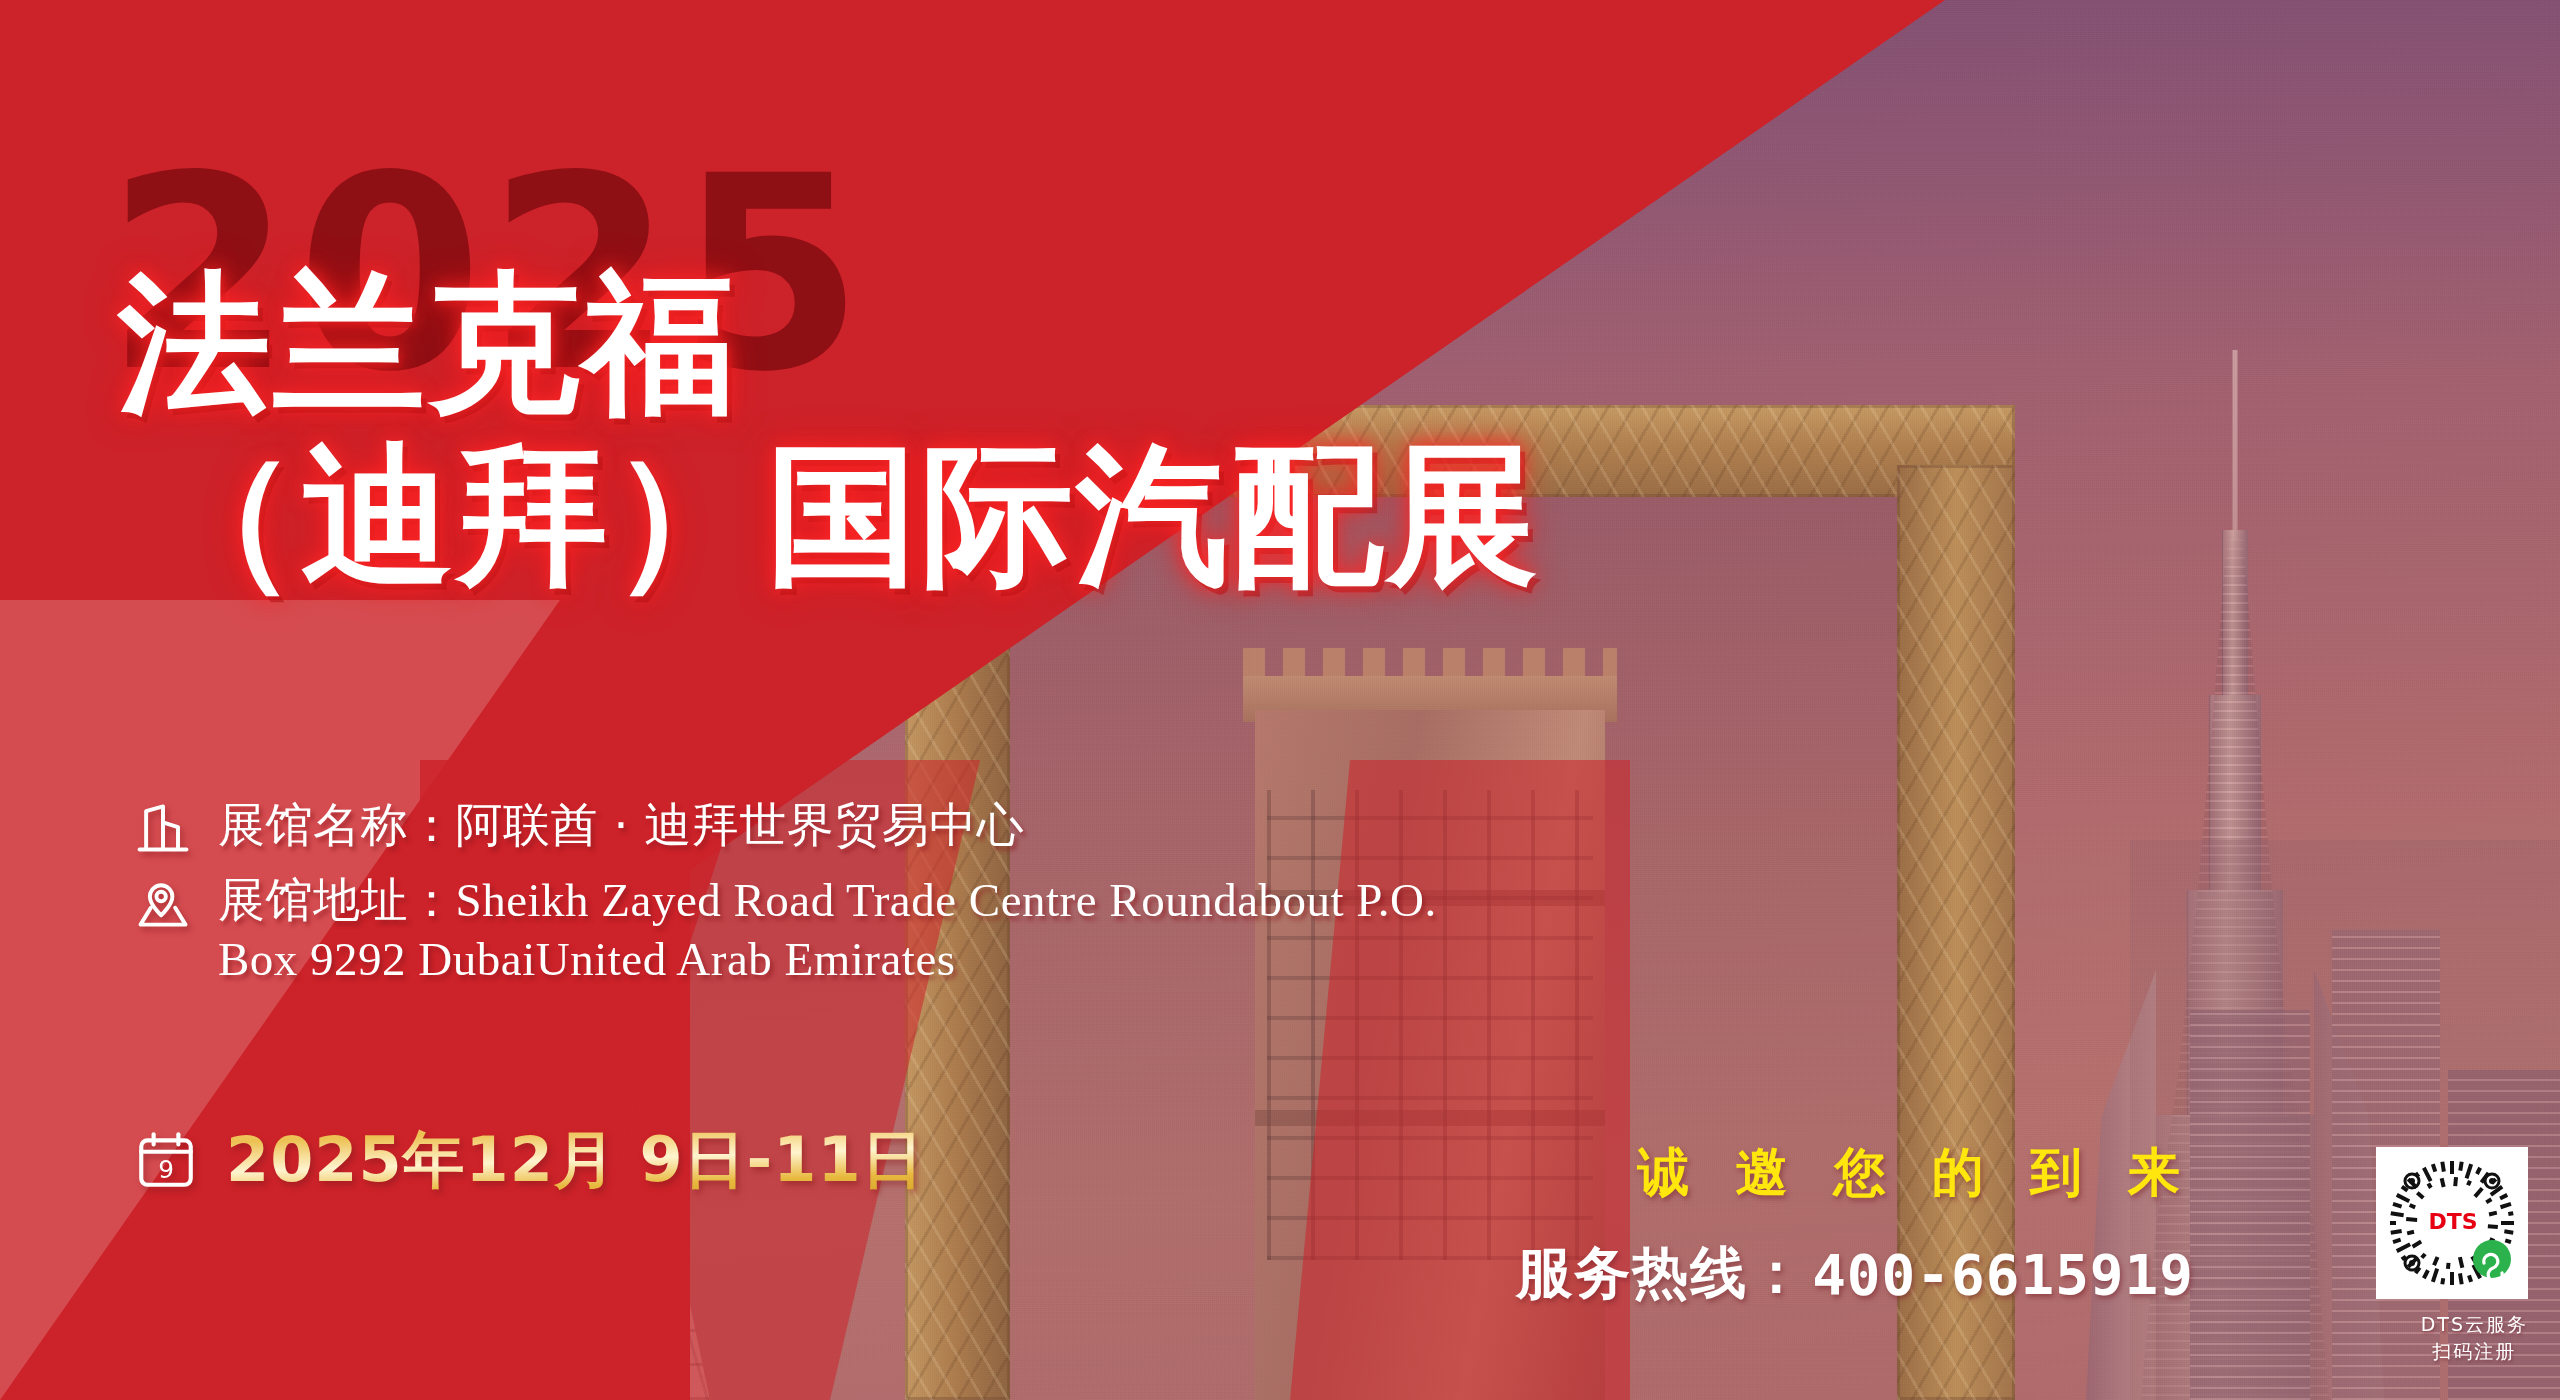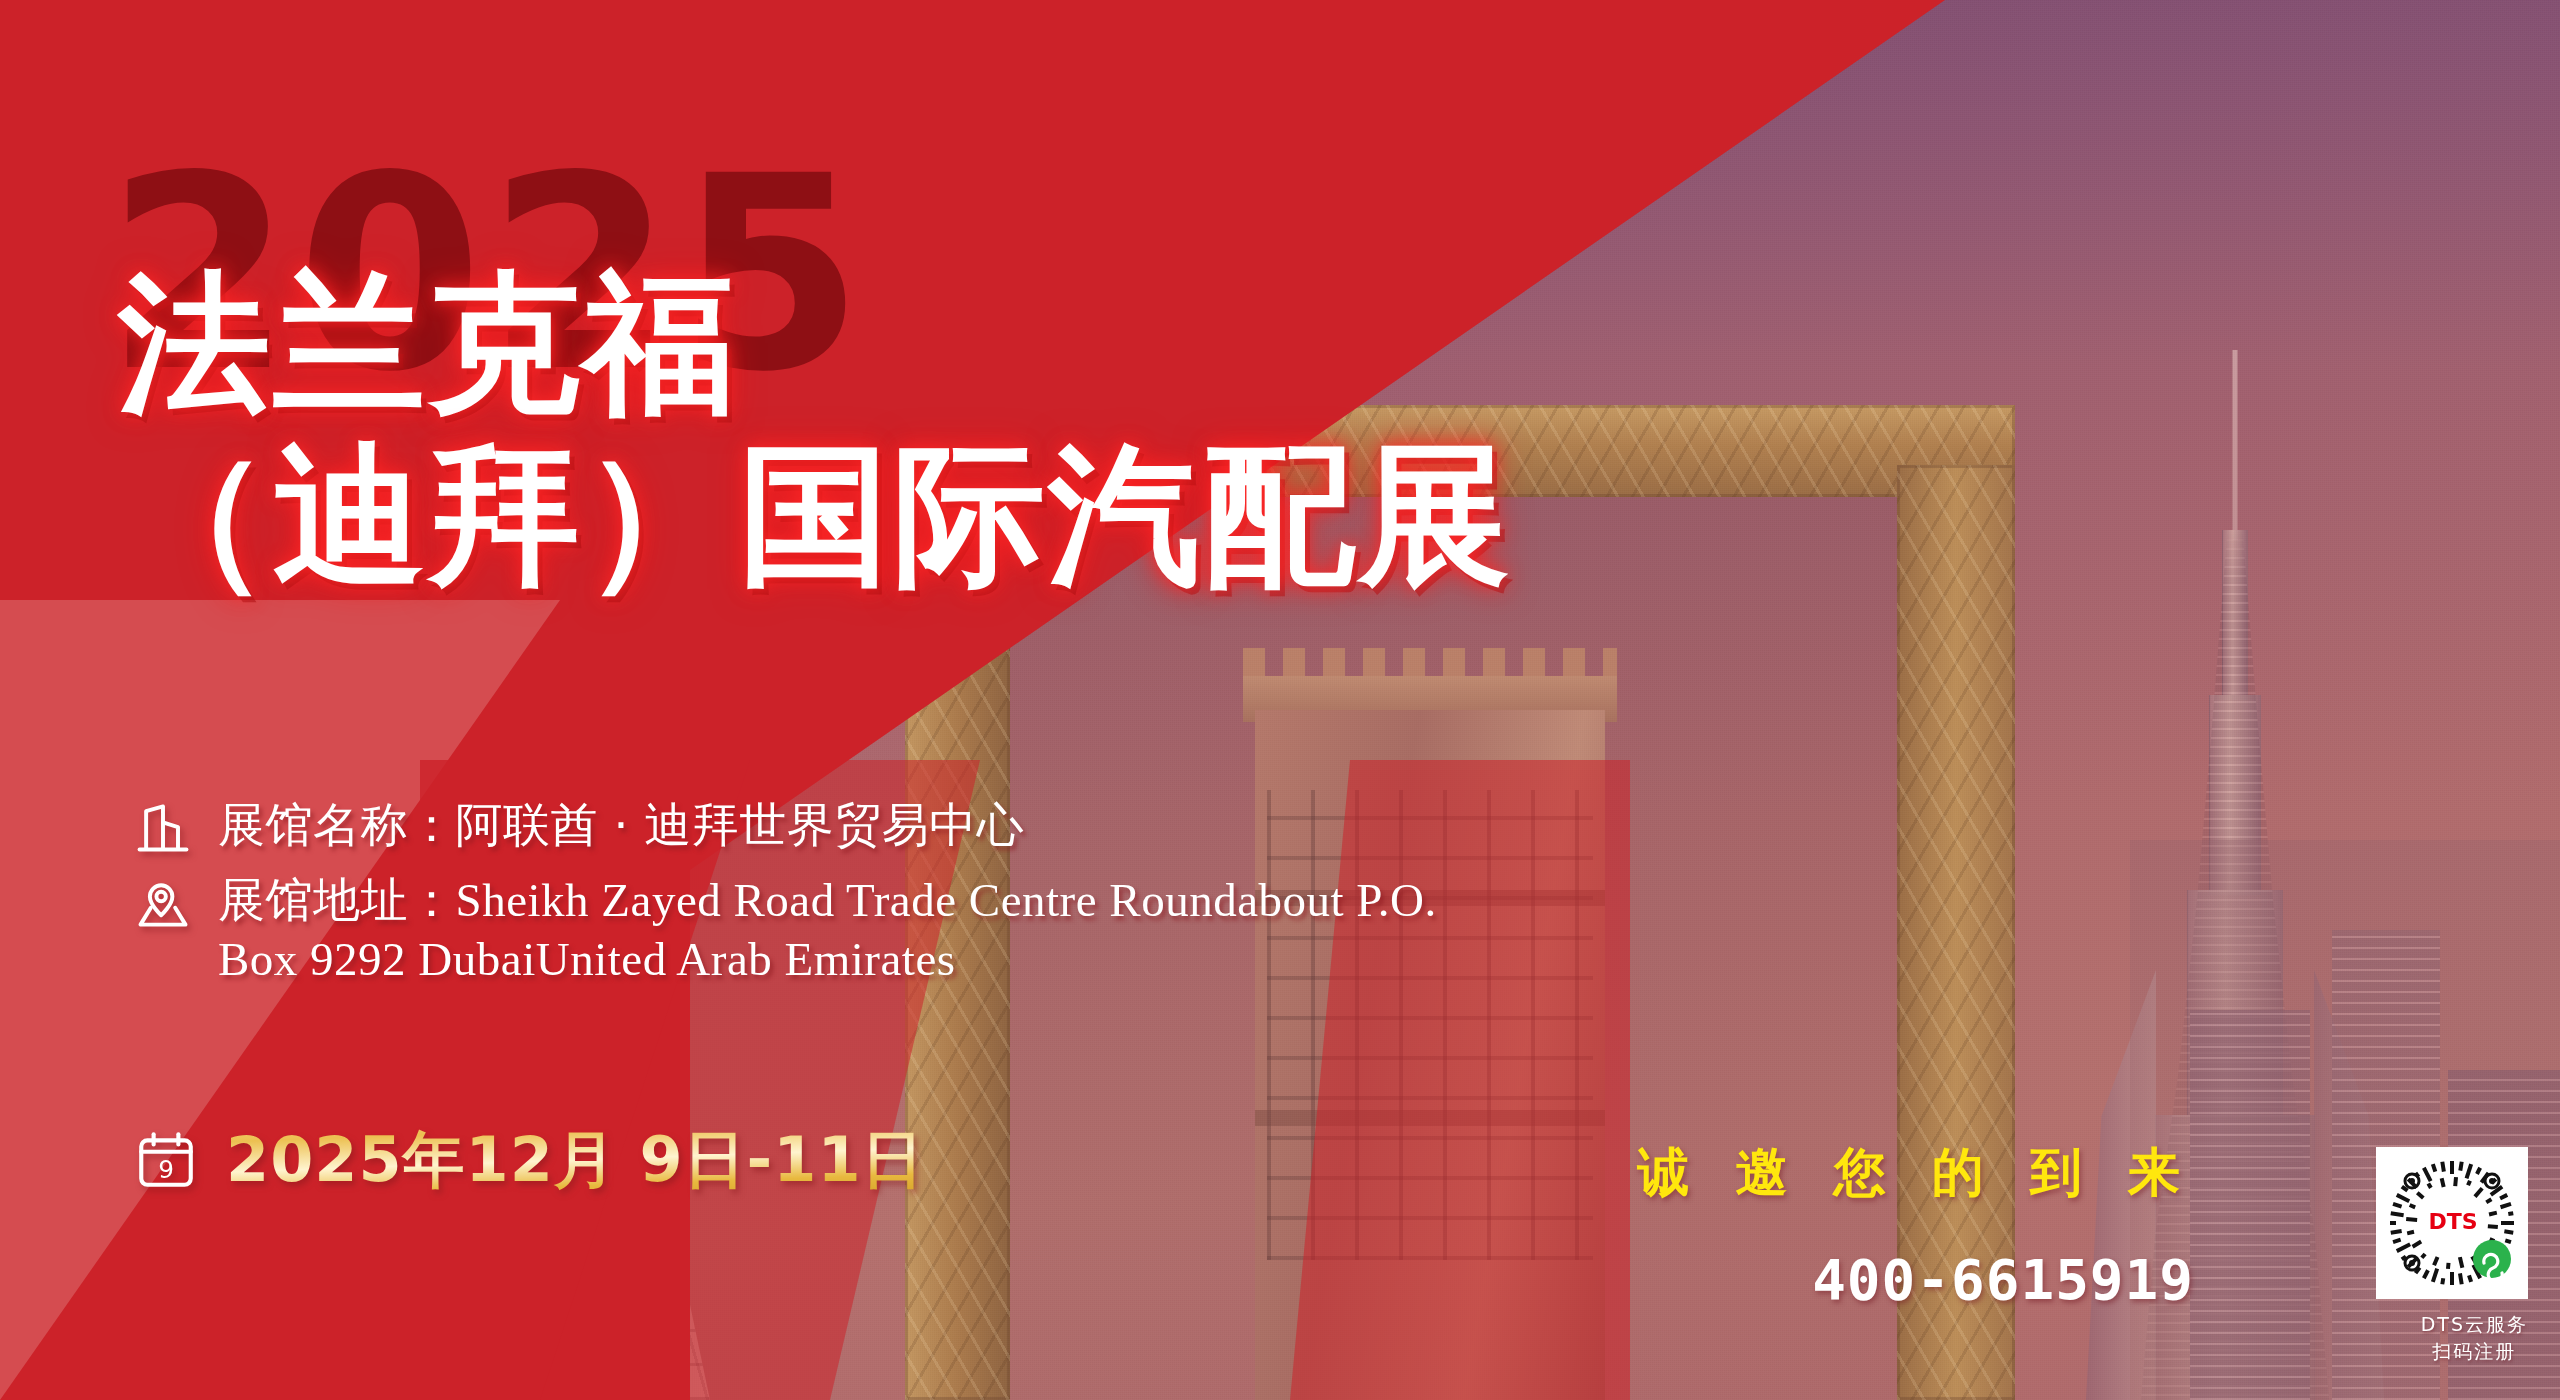--- a/index.html
+++ b/index.html
@@ -201,21 +201,21 @@
   .title-line{
     font-family:"DejaVu Sans","Liberation Sans",sans-serif;
     font-weight:bold; color:#ffffff; line-height:1.0;
     letter-spacing:3px;
     text-shadow:
       0 0 18px rgba(255,40,40,.95),
       0 0 34px rgba(255,20,20,.75),
       5px 6px 0 rgba(160,14,18,.55);
   }
   .title-line-1{ font-size:152px; }
-  .title-line-2{ font-size:152px; margin-top:20px; }
+  .title-line-2{ font-size:152px; margin-top:20px;margin-left:28px; }
 
   .info-block{ position:absolute; left:130px; top:795px; }
   .info-row{ display:flex; align-items:flex-start; margin-bottom:10px; }
   .info-icon{
     width:66px; height:66px; flex:0 0 66px; margin-right:22px;
     display:flex; align-items:center; justify-content:center;
     filter:drop-shadow(3px 4px 3px rgba(130,20,25,.5));
   }
   .info-text{
     font-size:47px; color:#fff; line-height:1.26;
@@ -393,20 +393,21 @@
           <path d="M44 7 V17"></path>
           <text x="32" y="49" font-family="DejaVu Sans, sans-serif" font-size="24" fill="#ffffff" stroke="none" text-anchor="middle">9</text>
         </svg>
       </div>
       <div class="date-text">2025年12月 9日-11日</div>
     </div>
 
     <div class="invite">诚 邀 您 的 到 来</div>
 
     <div class="hotline">
+      <span>服务热线：</span>
       <span class="hotline-num">400-6615919</span>
     </div>
 
     <div class="qr-block">
       <div class="qr-img">
         <svg width="152" height="152" viewBox="0 0 152 152">
           <rect width="152" height="152" fill="#ffffff"></rect>
           <g fill="#111111">
 
             <g transform="translate(76,76)">

